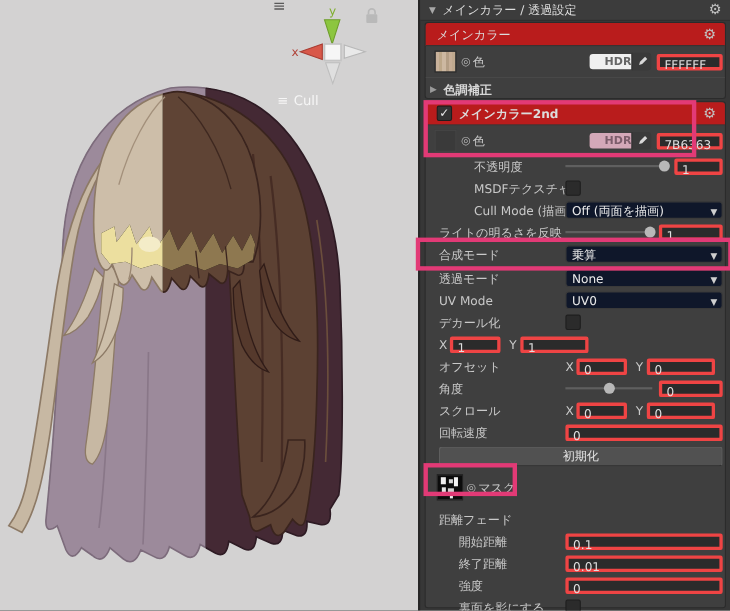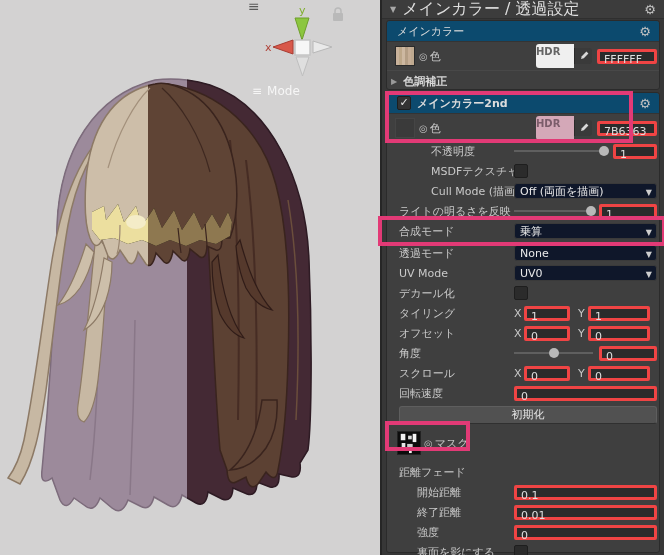--- a/index.html
+++ b/index.html
@@ -11,24 +11,24 @@
   .scene-burger{position:absolute;left:248px;top:1px;color:#5a5a5a;font-size:14px;line-height:10px;letter-spacing:0;}
   .gizmo{position:absolute;left:235px;top:0;width:130px;height:110px;}
   .view-label{position:absolute;left:252px;top:84px;color:rgba(255,255,255,0.8);font-size:12px;display:flex;gap:5px;align-items:center;}
   .hair{position:absolute;left:0;top:0;width:380px;height:555px;}
 
   
   .inspector{position:absolute;left:380px;top:0;width:284px;height:555px;background:#373737;border-left:2px solid #262626;box-sizing:border-box;}
   .insp-head{position:absolute;left:0;top:0;width:100%;height:18px;background:#3c3c3c;display:flex;align-items:center;border-bottom:1px solid #2f2f2f;}
   .fold{color:#a8a8a8;font-size:8px;margin:0 6px 0 8px;}
   .fold2{color:#9a9a9a;font-size:8px;margin:0 6px 0 4px;}
-  .insp-title{color:#dedede;font-size:16px;flex:1;}
+  .insp-title{color:#dedede;font-size:11px;flex:1;}
   .gear{color:#c2c2c2;font-size:13px;line-height:13px;margin-right:8px;cursor:default;}
   .box{position:absolute;left:4px;width:274px;background:#3f3f3f;border:1px solid #2b2b2b;border-radius:3px;box-sizing:border-box;}
-  .box-head{height:20px;background:#0c4a6e;border-radius:3px 3px 0 0;display:flex;align-items:center;border-bottom:1px solid #343434;}
+  .box-head{height:20px;background:#b91c1c;border-radius:3px 3px 0 0;display:flex;align-items:center;border-bottom:1px solid #343434;}
   .box-title{color:#dcdcdc;font-size:11px;flex:1;margin-left:10px;}
   .box-title.after-check{margin-left:6px;font-weight:bold;}
   .row{display:flex;align-items:center;height:16px;margin:4px 2px 0 12px;position:relative;}
   .row .lbl{color:#c9c9c9;font-size:11px;flex:1;white-space:nowrap;overflow:hidden;}
   .indent1{margin-left:44px;}
   .indent2{margin-left:30px;}
   .val{width:143px;flex:none;display:flex;align-items:center;}
   .field{background:#2b2b2b;border:3px solid #ef4444;border-radius:2px;color:#dfdfdf;font-size:11px;height:15px;line-height:15px;padding:0 4px;box-sizing:border-box;}
   .field.full{width:100%;}
   .field.w136{width:164px;}
@@ -42,21 +42,21 @@
   .numfield{width:44px;flex:none;}
   .numfield.wide{width:58px;}
   .axis{color:#c9c9c9;font-size:11px;width:10px;flex:none;}
   .xyfield1{width:46px;flex:none;margin-right:8px;}
   .xyfield2{width:62px;flex:none;}
   .btn{height:16px;background:#515151;border:1px solid #5e5e5e;border-bottom-color:#303030;border-radius:3px;color:#e6e6e6;font-size:11px;text-align:center;line-height:15px;margin:5px 2px 0 12px;cursor:default;}
   .thumb{width:20px;height:20px;flex:none;margin-right:4px;border:1px solid #2a2a2a;box-sizing:border-box;}
   .thumb.tex-main{background:linear-gradient(90deg,#c9b29b 0 3px,#bda789 3px 6px,#cdb8a1 6px 9px,#b49e85 9px 12px,#c6ae96 12px 15px,#bfa98f 15px 20px);}
   .thumb.tex-none{background:#3a3a3a;border-color:#454545;}
   .target{color:#bdbdbd;font-size:10px;margin-right:2px;flex:none;}
-  .hdr-btn{width:38px;height:24px;background:#f0f0f0;border-radius:3px 0 0 3px;color:#666;font-size:10px;font-weight:bold;text-align:left;line-height:16px;flex:none;}
+  .hdr-btn{width:38px;height:14px;background:#f0f0f0;border-radius:3px 0 0 3px;color:#666;font-size:10px;font-weight:bold;text-align:right;line-height:16px;flex:none;}
   .hdr-btn.pinkish{background:#d4a8b8;color:#7c5d6b;}
   .picker-btn{width:17px;height:16px;background:#3a3a3a;border-radius:0 3px 3px 0;border-left:1px solid #2a2a2a;display:flex;align-items:center;justify-content:center;flex:none;margin-right:5px;}
   .hexfield{width:60px;flex:none;text-align:left;}
   .color-row{display:flex;align-items:center;height:22px;margin:3px 2px 0 8px;}
   .color-row .clabel{color:#c9c9c9;font-size:11px;flex:1;}
   .tone-row{display:flex;align-items:center;height:20px;margin-top:3px;border-top:1px solid #484848;}
   .tone-row .lbl{color:#d6d6d6;font-size:11px;font-weight:bold;}
   .mask-row{display:flex;align-items:center;height:26px;margin:6px 2px 0 10px;}
   .mask-row .mlabel{color:#c9c9c9;font-size:11px;}
   .mask-thumb{width:24px;height:24px;flex:none;margin-right:3px;border:1px solid #222;box-sizing:border-box;}
@@ -141,21 +141,21 @@
       <polygon points="78,41 78,53 97,47" fill="#e9e9e9" stroke="#b8b8b8" stroke-width="1"></polygon>
       <polygon points="61,57 74,57 67.5,76" fill="#e0e0e0" stroke="#bdbdbd" stroke-width="1" opacity="0.95"></polygon>
       <g>
         <rect x="98" y="13" width="10" height="8" rx="1" fill="#b9b9b9"></rect>
         <path d="M100 13 v-2 a3 3 0 0 1 6 0 v2" fill="none" stroke="#b9b9b9" stroke-width="1.5"></path>
       </g>
     </svg>
 
     <div class="view-label">
       <span>≡</span>
-      <span>Mode</span>
+      <span>Cull</span>
     </div>
   </div>
 
   <div class="inspector">
 
     <div class="insp-head">
       <span class="fold">▼</span>
       <span class="insp-title">メインカラー / 透過設定</span>
       <span class="gear">⚙</span>
     </div>
@@ -273,21 +273,20 @@
       </div>
 
       <div class="row">
         <span class="lbl">デカール化</span>
         <div class="val">
             <div class="checkbox"></div>
           </div>
       </div>
 
       <div class="row">
-        <span class="lbl">タイリング</span>
         <div class="val">
           <span class="axis">X</span>
           <div class="field xyfield1">1</div>
           <span class="axis">Y</span>
           <div class="field xyfield2">1</div>
         </div>
       </div>
 
       <div class="row">
         <span class="lbl">オフセット</span>

